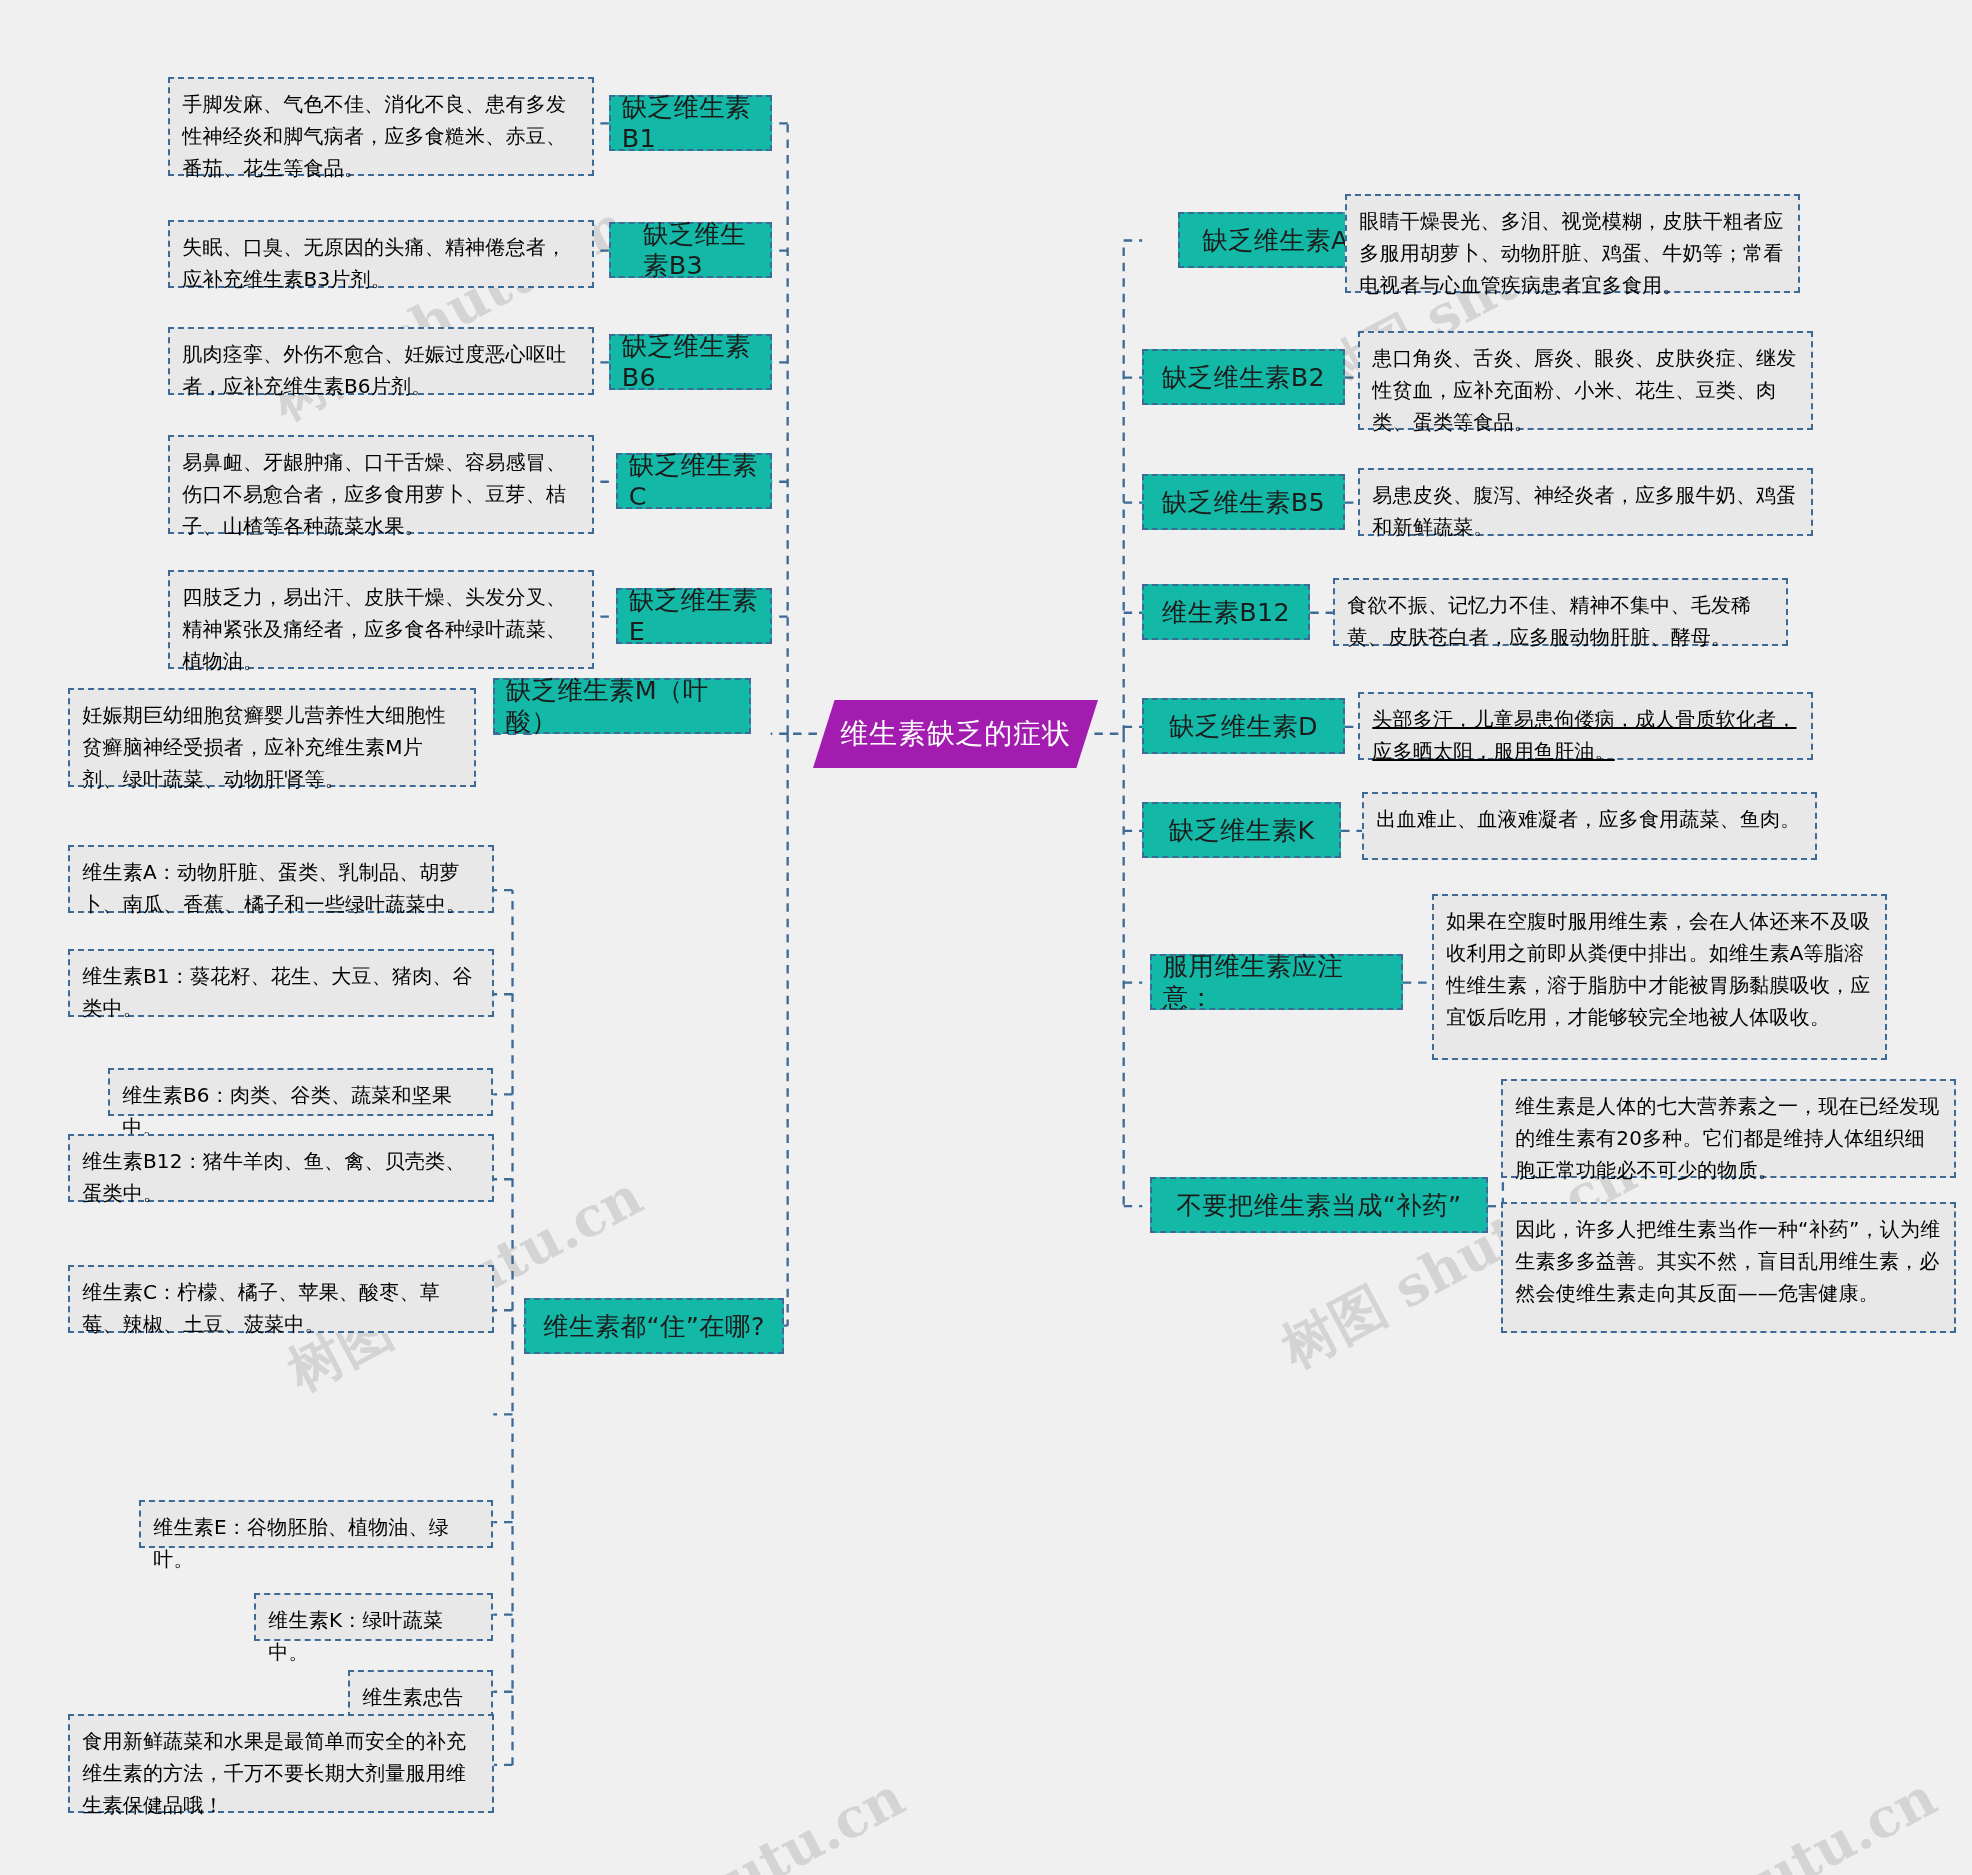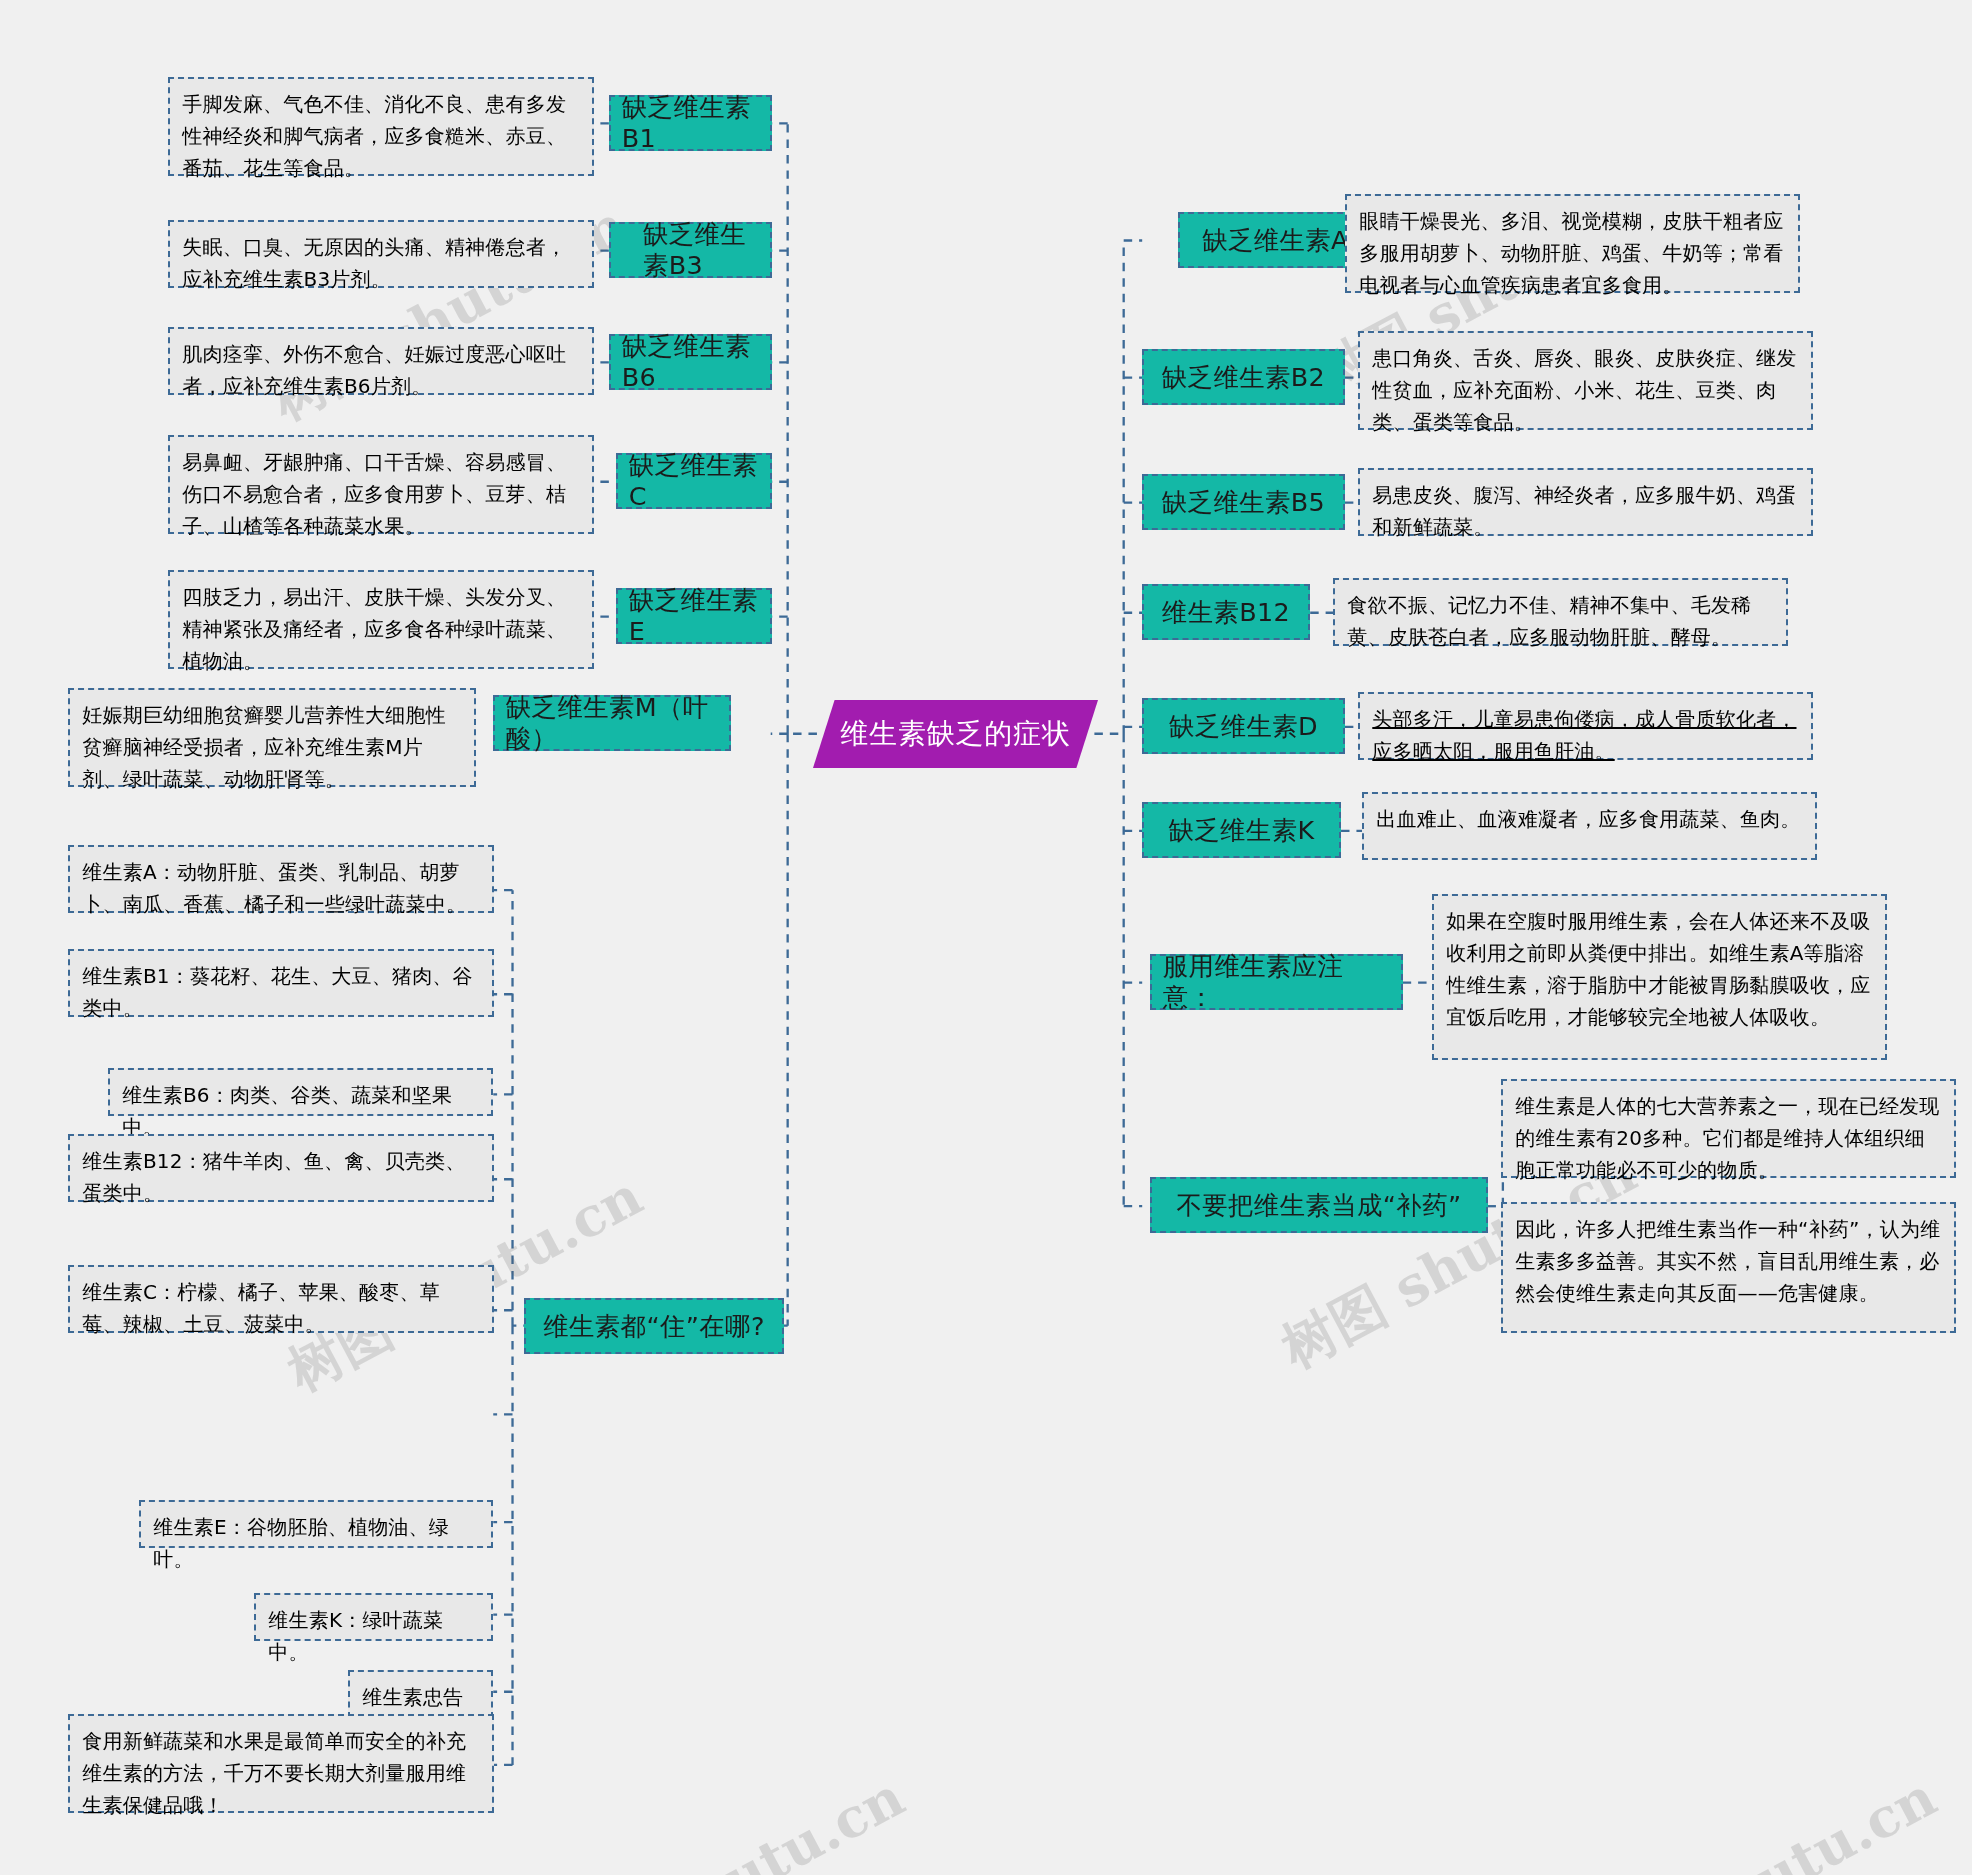--- a/index.html
+++ b/index.html
@@ -138,21 +138,21 @@
 
   <div class="node branch" style="left:609px;top:334px;width:163px;height:56px;">缺乏维生素B6</div>
   <div class="node leaf" style="left:168px;top:327px;width:426px;height:68px;">肌肉痉挛、外伤不愈合、妊娠过度恶心呕吐者，应补充维生素B6片剂。</div>
 
   <div class="node branch" style="left:616px;top:453px;width:156px;height:56px;">缺乏维生素C</div>
   <div class="node leaf" style="left:168px;top:435px;width:426px;height:99px;">易鼻衄、牙龈肿痛、口干舌燥、容易感冒、伤口不易愈合者，应多食用萝卜、豆芽、桔子、山楂等各种蔬菜水果。</div>
 
   <div class="node branch" style="left:616px;top:588px;width:156px;height:56px;">缺乏维生素E</div>
   <div class="node leaf" style="left:168px;top:570px;width:426px;height:99px;">四肢乏力，易出汗、皮肤干燥、头发分叉、精神紧张及痛经者，应多食各种绿叶蔬菜、植物油。</div>
 
-  <div class="node branch" style="left:493px;top:695px;width:238px;height:56px;">缺乏维生素M（叶酸）</div>
+  <div class="node branch" style="left:493px;top:678px;width:258px;height:56px;">缺乏维生素M（叶酸）</div>
   <div class="node leaf" style="left:68px;top:688px;width:408px;height:99px;">妊娠期巨幼细胞贫癣婴儿营养性大细胞性贫癣脑神经受损者，应补充维生素M片剂、绿叶蔬菜、动物肝肾等。</div>
 
   <div class="node branch" style="left:524px;top:1298px;width:260px;height:56px;">维生素都“住”在哪?</div>
 
   <div class="node leaf" style="left:68px;top:845px;width:426px;height:68px;">维生素A：动物肝脏、蛋类、乳制品、胡萝卜、南瓜、香蕉、橘子和一些绿叶蔬菜中。</div>
   <div class="node leaf" style="left:68px;top:949px;width:426px;height:68px;">维生素B1：葵花籽、花生、大豆、猪肉、谷类中。</div>
   <div class="node leaf" style="left:108px;top:1068px;width:385px;height:48px;">维生素B6：肉类、谷类、蔬菜和坚果中。</div>
   <div class="node leaf" style="left:68px;top:1134px;width:426px;height:68px;">维生素B12：猪牛羊肉、鱼、禽、贝壳类、蛋类中。</div>
   <div class="node leaf" style="left:68px;top:1265px;width:426px;height:68px;">维生素C：柠檬、橘子、苹果、酸枣、草莓、辣椒、土豆、菠菜中。</div>
   <div class="node leaf" style="left:139px;top:1500px;width:354px;height:48px;">维生素E：谷物胚胎、植物油、绿叶。</div>

